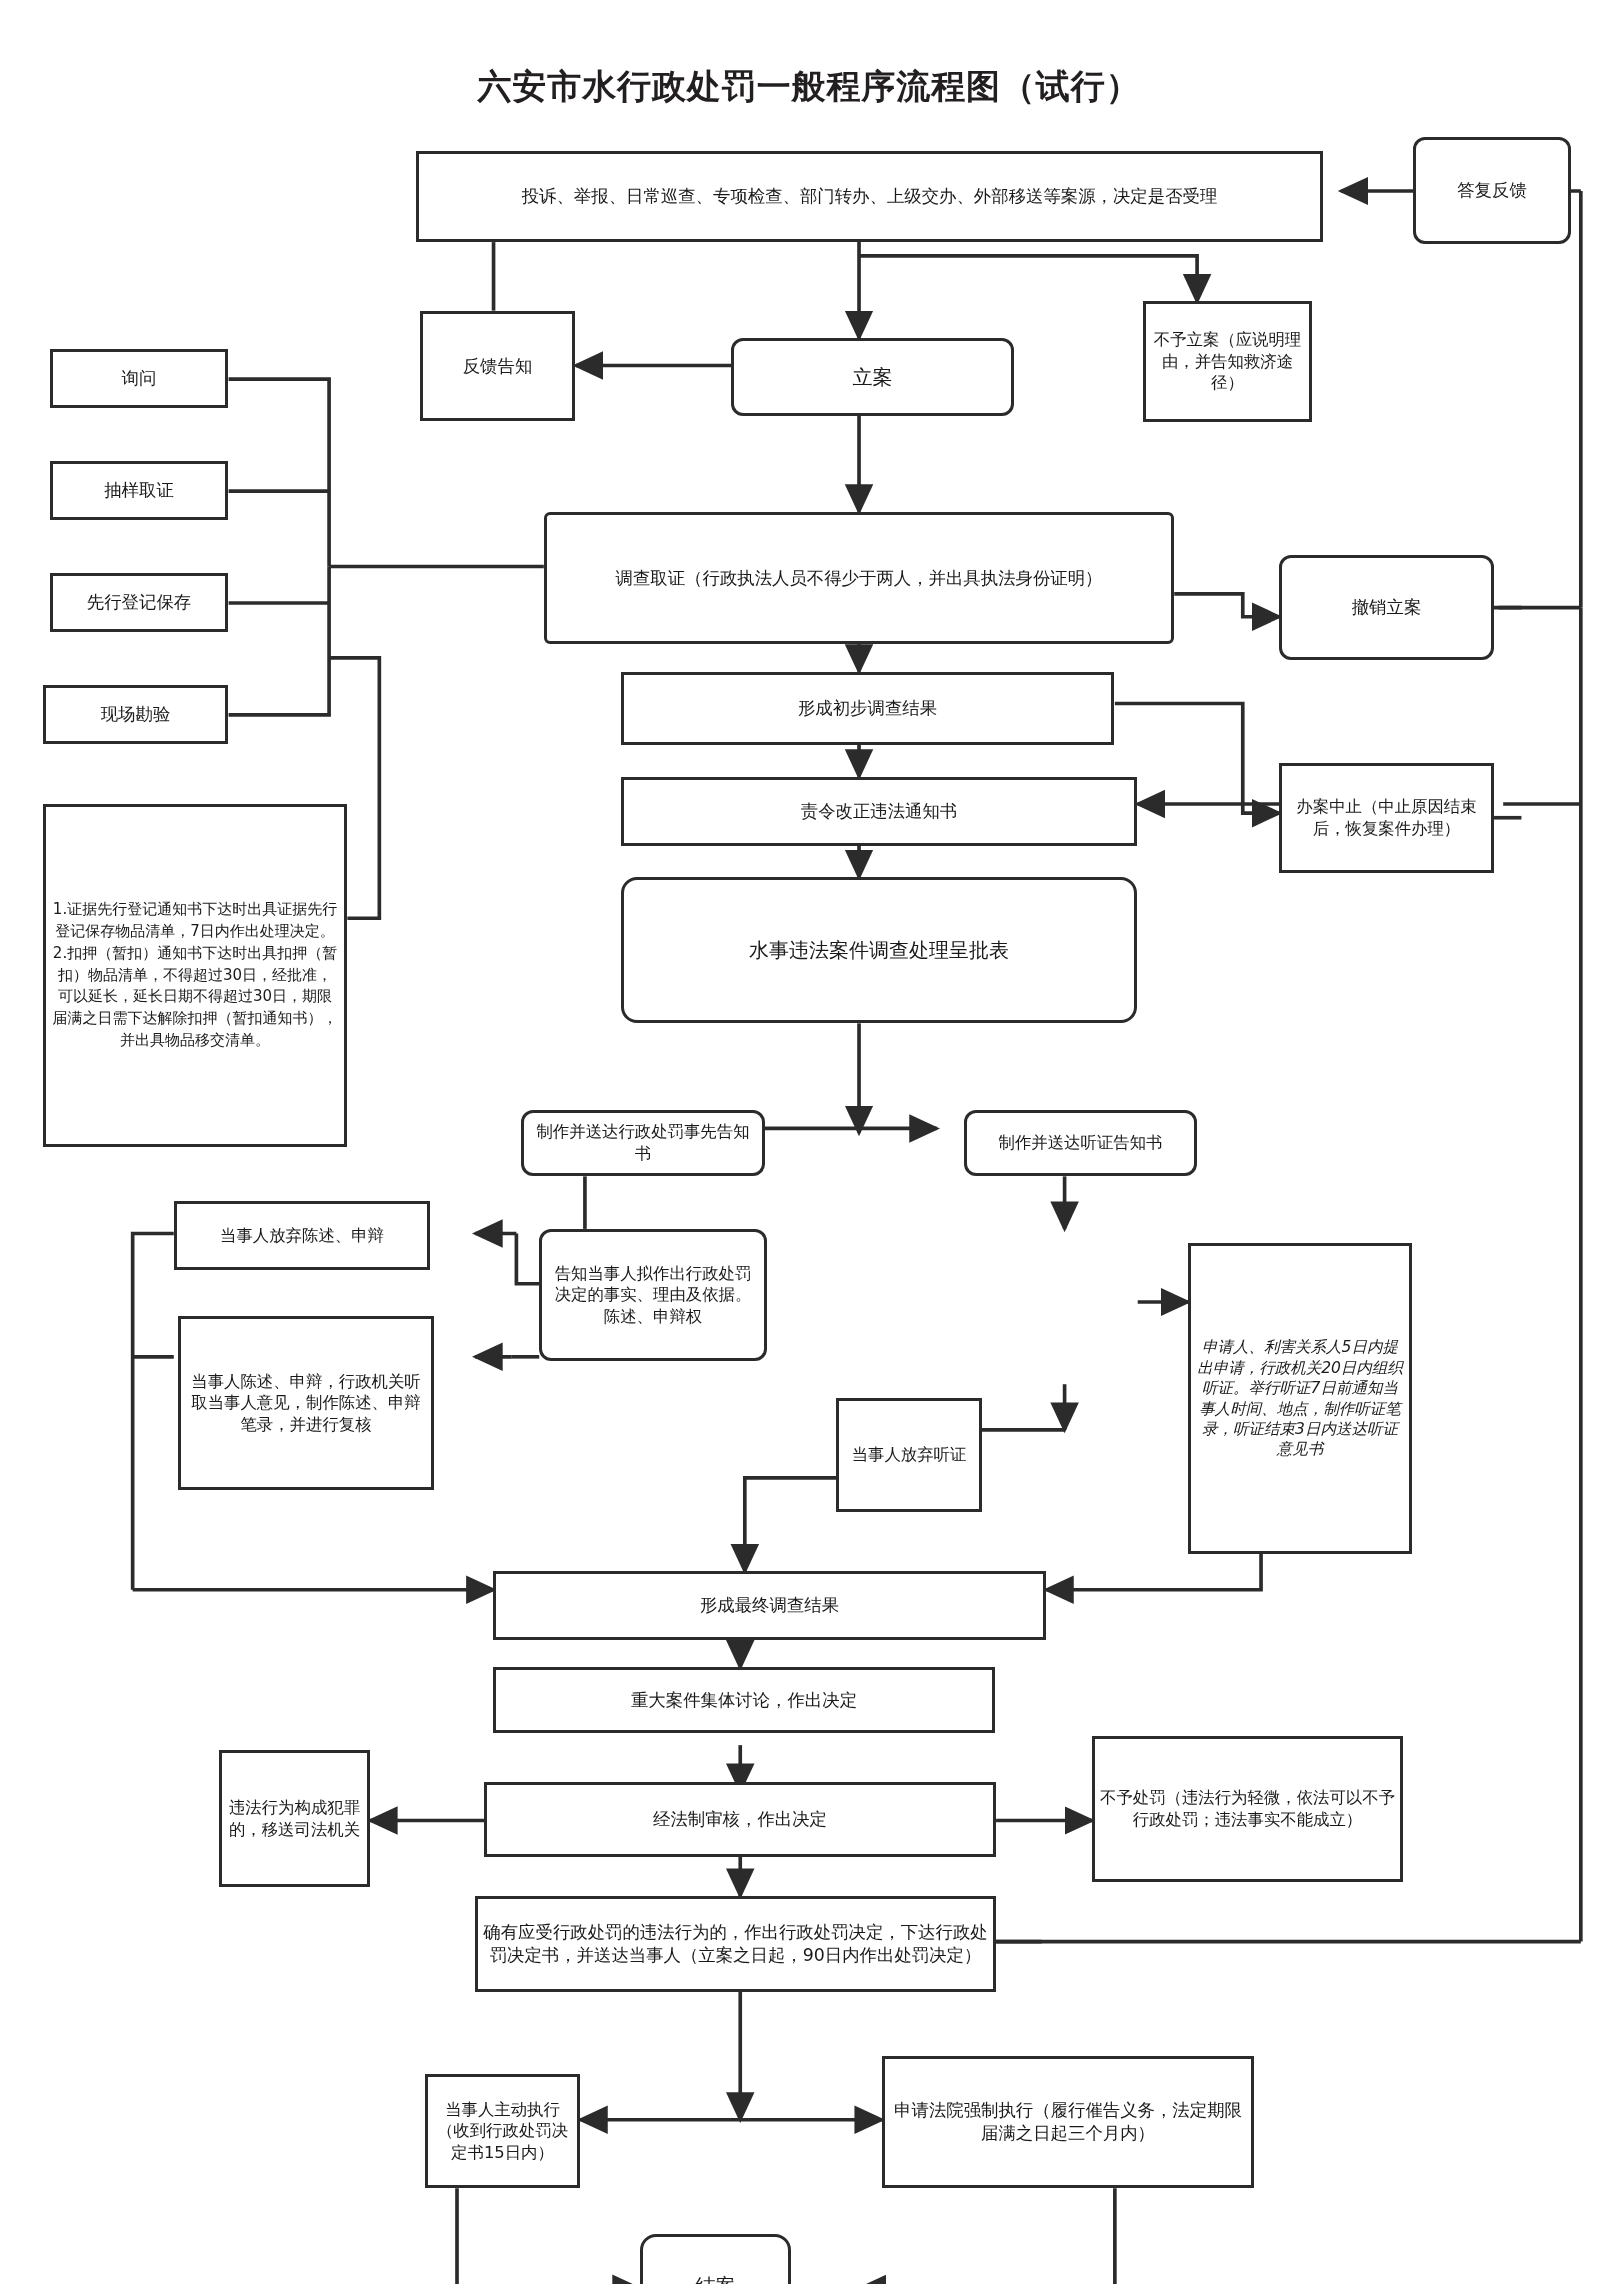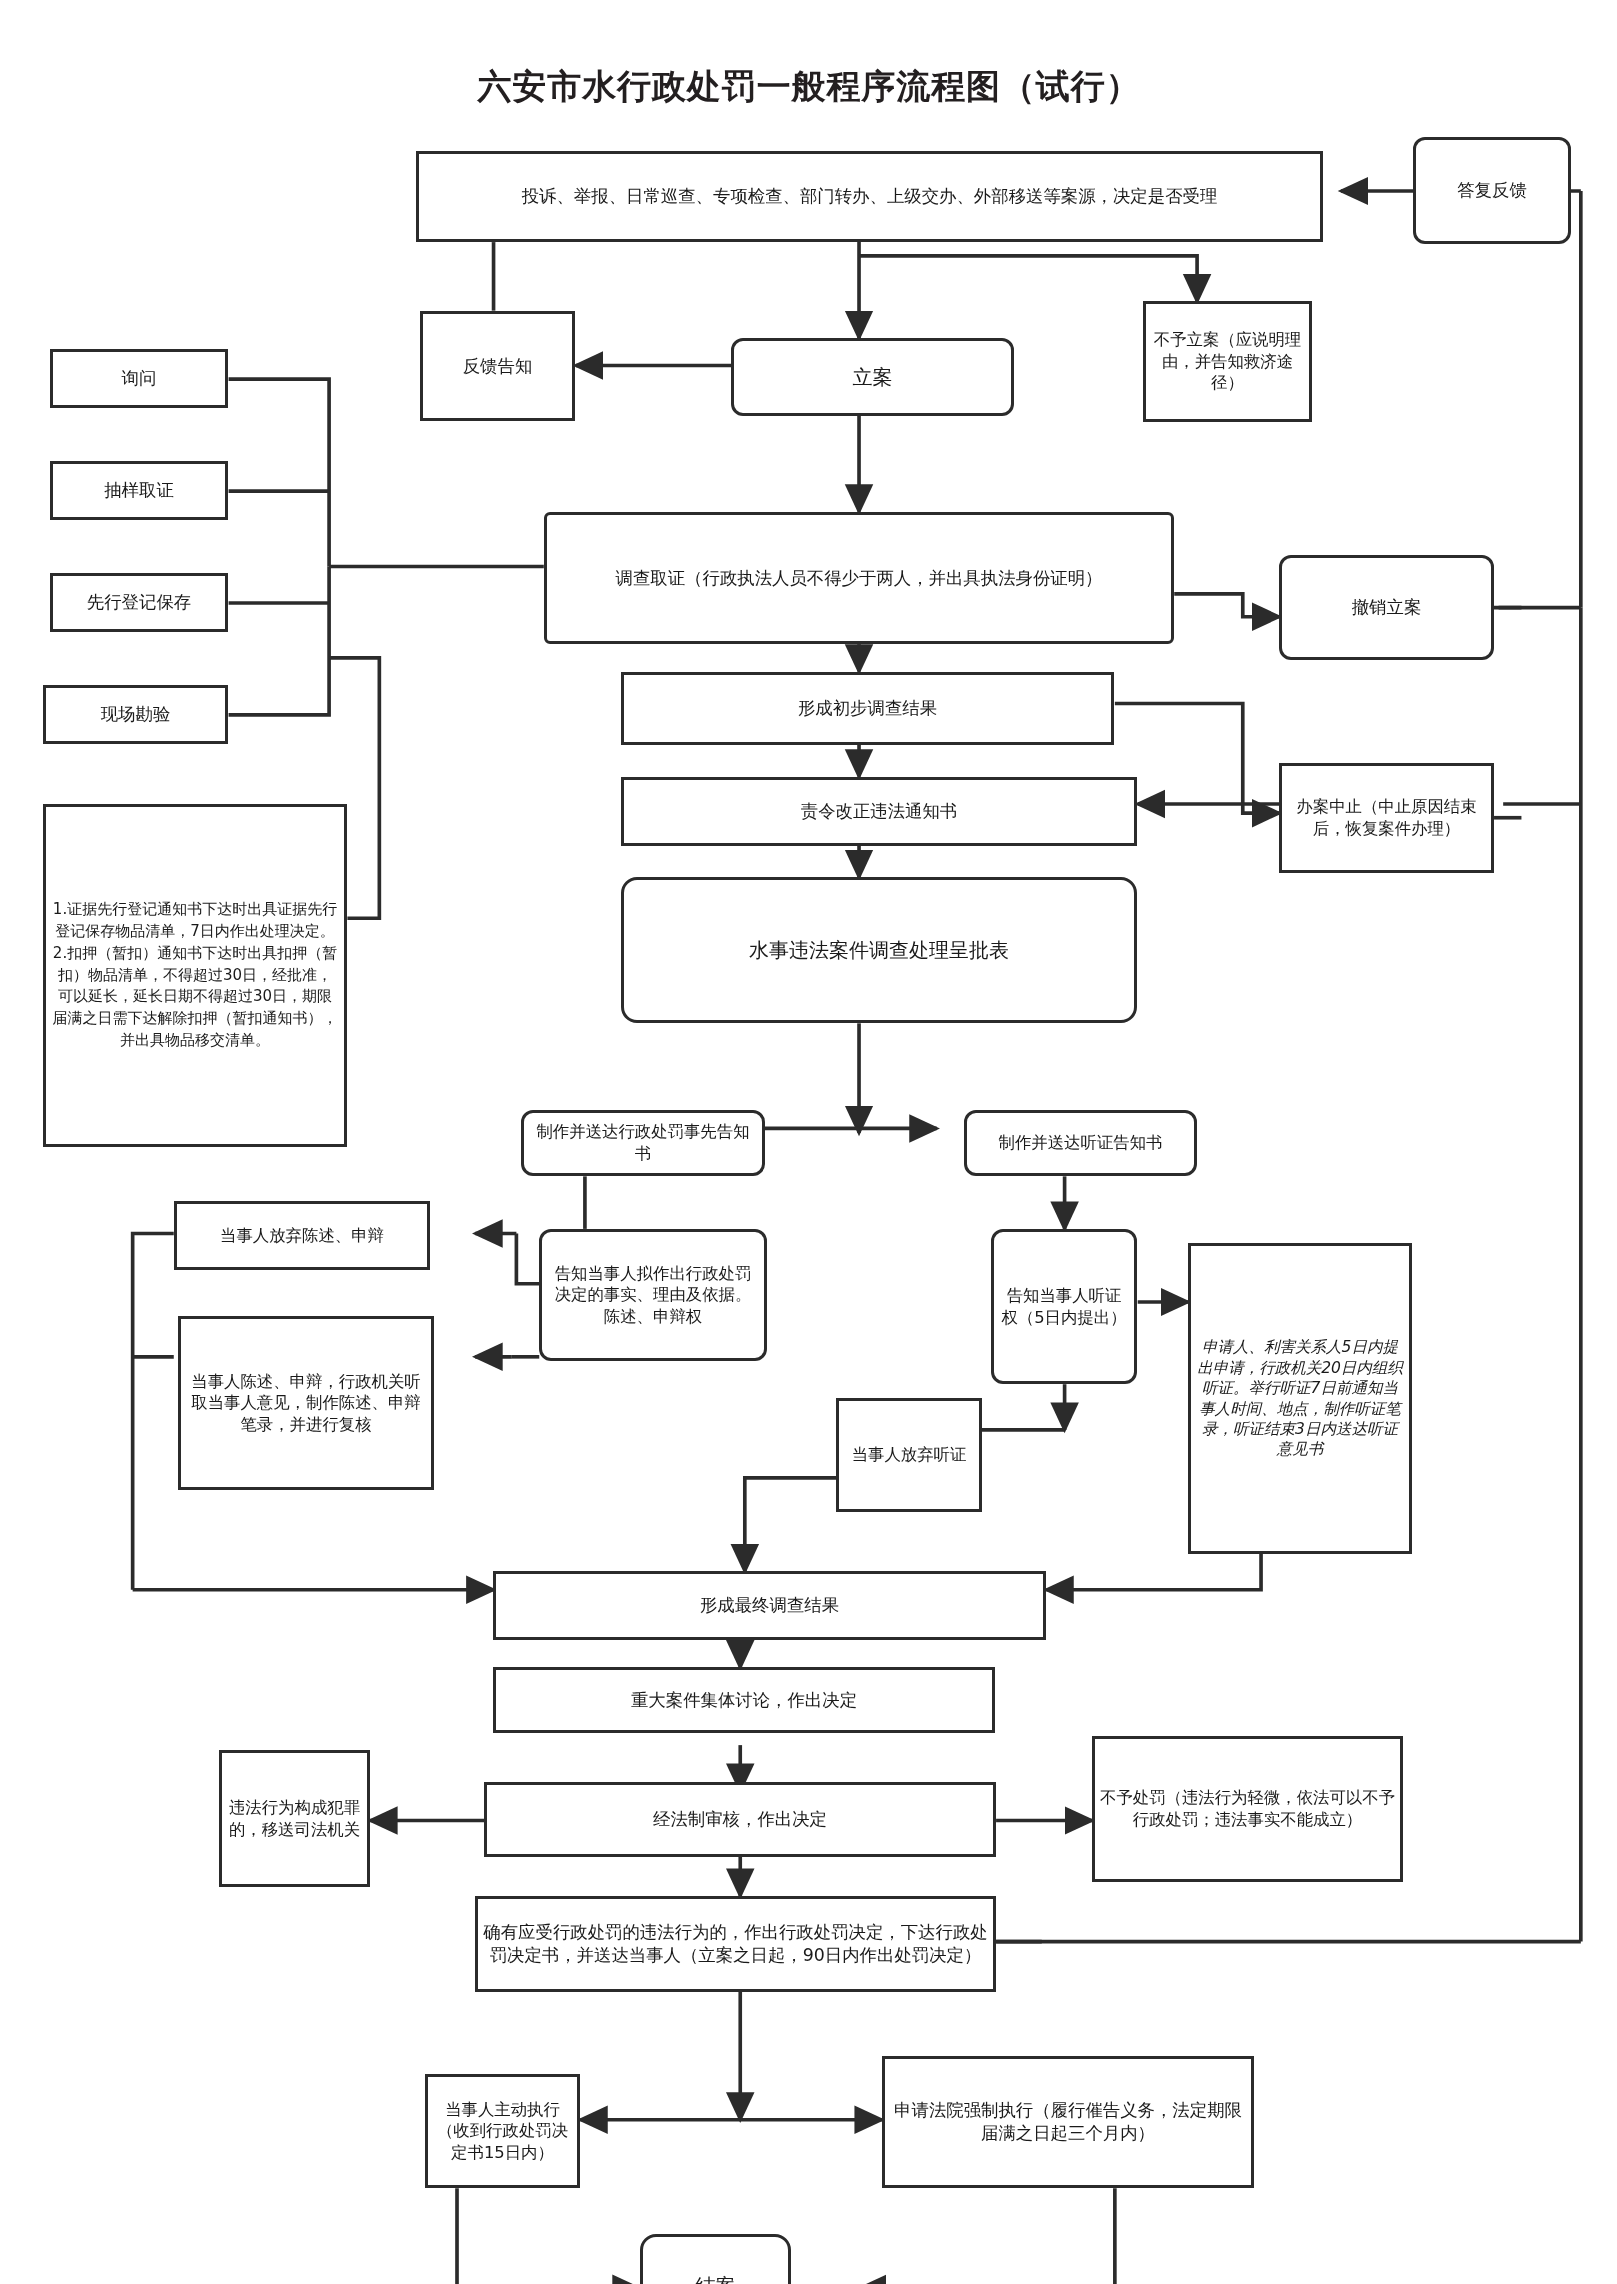--- a/index.html
+++ b/index.html
@@ -157,21 +157,20 @@
   <div class="bx t36" style="left:1279px;top:763px;width:215px;height:110px;">办案中止（中止原因结束后，恢复案件办理）</div>
 
   <div class="bx t40" style="left:621px;top:877px;width:516px;height:146px;">水事违法案件调查处理呈批表</div>
 
   <div class="bx rnd t36" style="left:521px;top:1110px;width:244px;height:66px;">制作并送达行政处罚事先告知书</div>
 
   <div class="bx rnd t36" style="left:964px;top:1110px;width:233px;height:66px;">制作并送达听证告知书</div>
 
   <div class="bx rnd t36" style="left:539px;top:1229px;width:228px;height:132px;">告知当事人拟作出行政处罚决定的事实、理由及依据。陈述、申辩权</div>
 
-  <div class="bx rnd t36" style="left:991px;top:1229px;width:146px;height:155px;">告知当事人听证权（5日内提出）</div>
 
   <div class="bx t36" style="left:174px;top:1201px;width:256px;height:69px;">当事人放弃陈述、申辩</div>
 
   <div class="bx t36" style="left:178px;top:1316px;width:256px;height:174px;">当事人陈述、申辩，行政机关听取当事人意见，制作陈述、申辩笔录，并进行复核</div>
 
   <div class="bx t36" style="left:836px;top:1398px;width:146px;height:114px;">当事人放弃听证</div>
 
   <div class="bx t34" style="left:1188px;top:1243px;width:224px;height:311px;">申请人、利害关系人5日内提出申请，行政机关20日内组织听证。举行听证7日前通知当事人时间、地点，制作听证笔录，听证结束3日内送达听证意见书</div>
 
   <div class="bx t38" style="left:493px;top:1571px;width:553px;height:69px;">形成最终调查结果</div>

